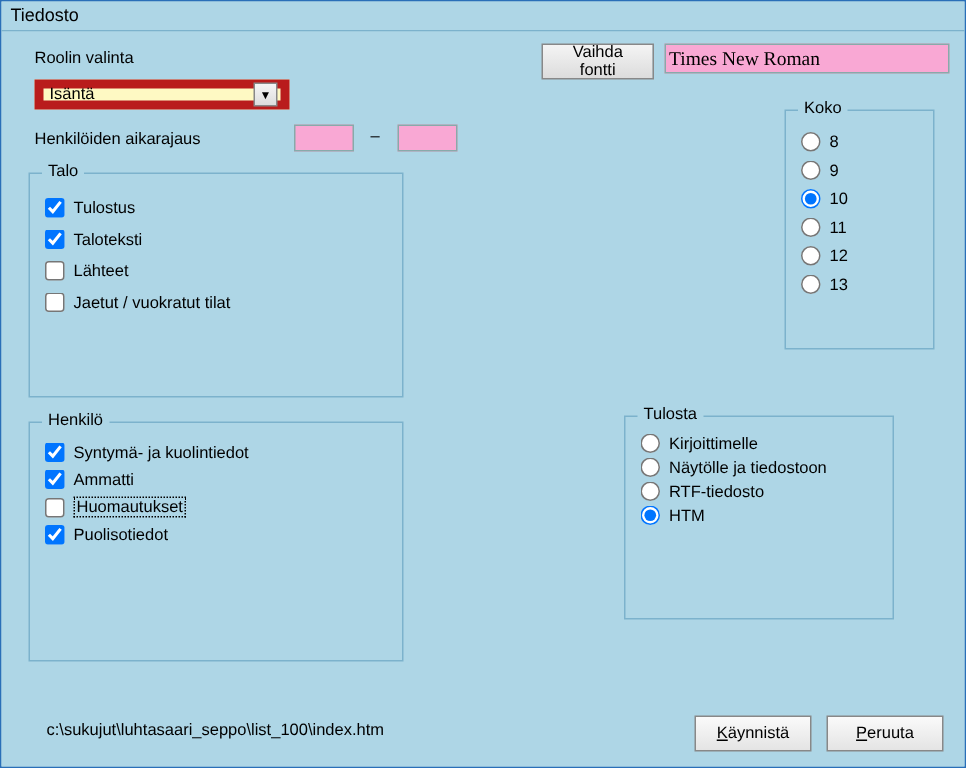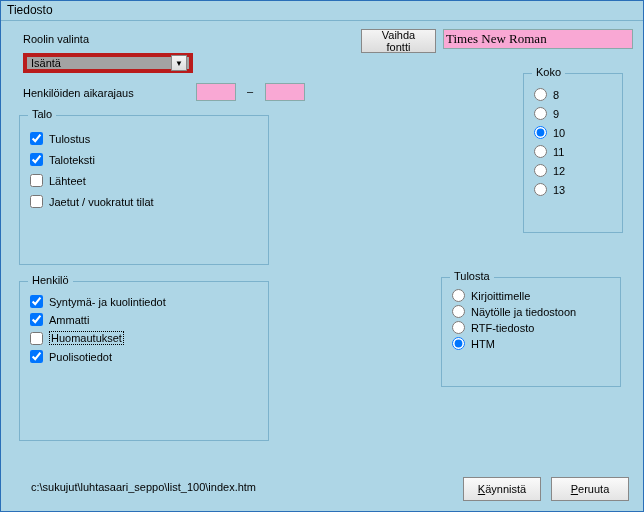--- a/index.html
+++ b/index.html
@@ -66,22 +66,22 @@
   }
   .client {
     flex:1;
     position:relative;
     padding: 8px 12px;
     background:#aed6e6;
   }
   .lbl { font-size:11px; color:#000; }
   .select {
     width: 170px; height:20px;
-    background:#a3a3a3;
-    border:4px solid #b91c1c;
+    background:#fef9c3;
+    border:6px solid #b91c1c;
     display:flex; align-items:center; justify-content:space-between;
     padding:0 2px 0 4px;
     margin-top:2px;
   }
   .select .arrow {
     width:16px; height:16px;
     border:1px solid #888;
     background:linear-gradient(#f5f5f5,#ddd);
     display:flex;align-items:center;justify-content:center;
     font-size:8px;
@@ -150,21 +150,21 @@
   #dateFrom { position:absolute; top:62px; left:195px; width:40px; }
   #dateDash { position:absolute; top:64px; left:246px; }
   #dateTo   { position:absolute; top:62px; left:264px; width:40px; }
 
   #fontBtn { position:absolute; top:8px; left:360px; width:75px; }
   #fontVal { position:absolute; top:8px; left:442px; width:190px; height:20px; }
 
   #fsTalo { top:94px; left:18px; width:250px; height:150px; }
   #fsHenk { top:260px; left:18px; width:250px; height:160px; }
   #fsKoko { top:52px; left:522px; width:100px; height:160px; }
-  #fsTul  { top:256px; left:440px; width:180px; height:110px; }
+  #fsTul  { top:256px; left:415px; width:180px; height:136px; }
 </style>
 </head>
 <body>
 
 <div class="window">
 
   <div class="menubar">
     <span>Tiedosto</span>
   </div>
 

